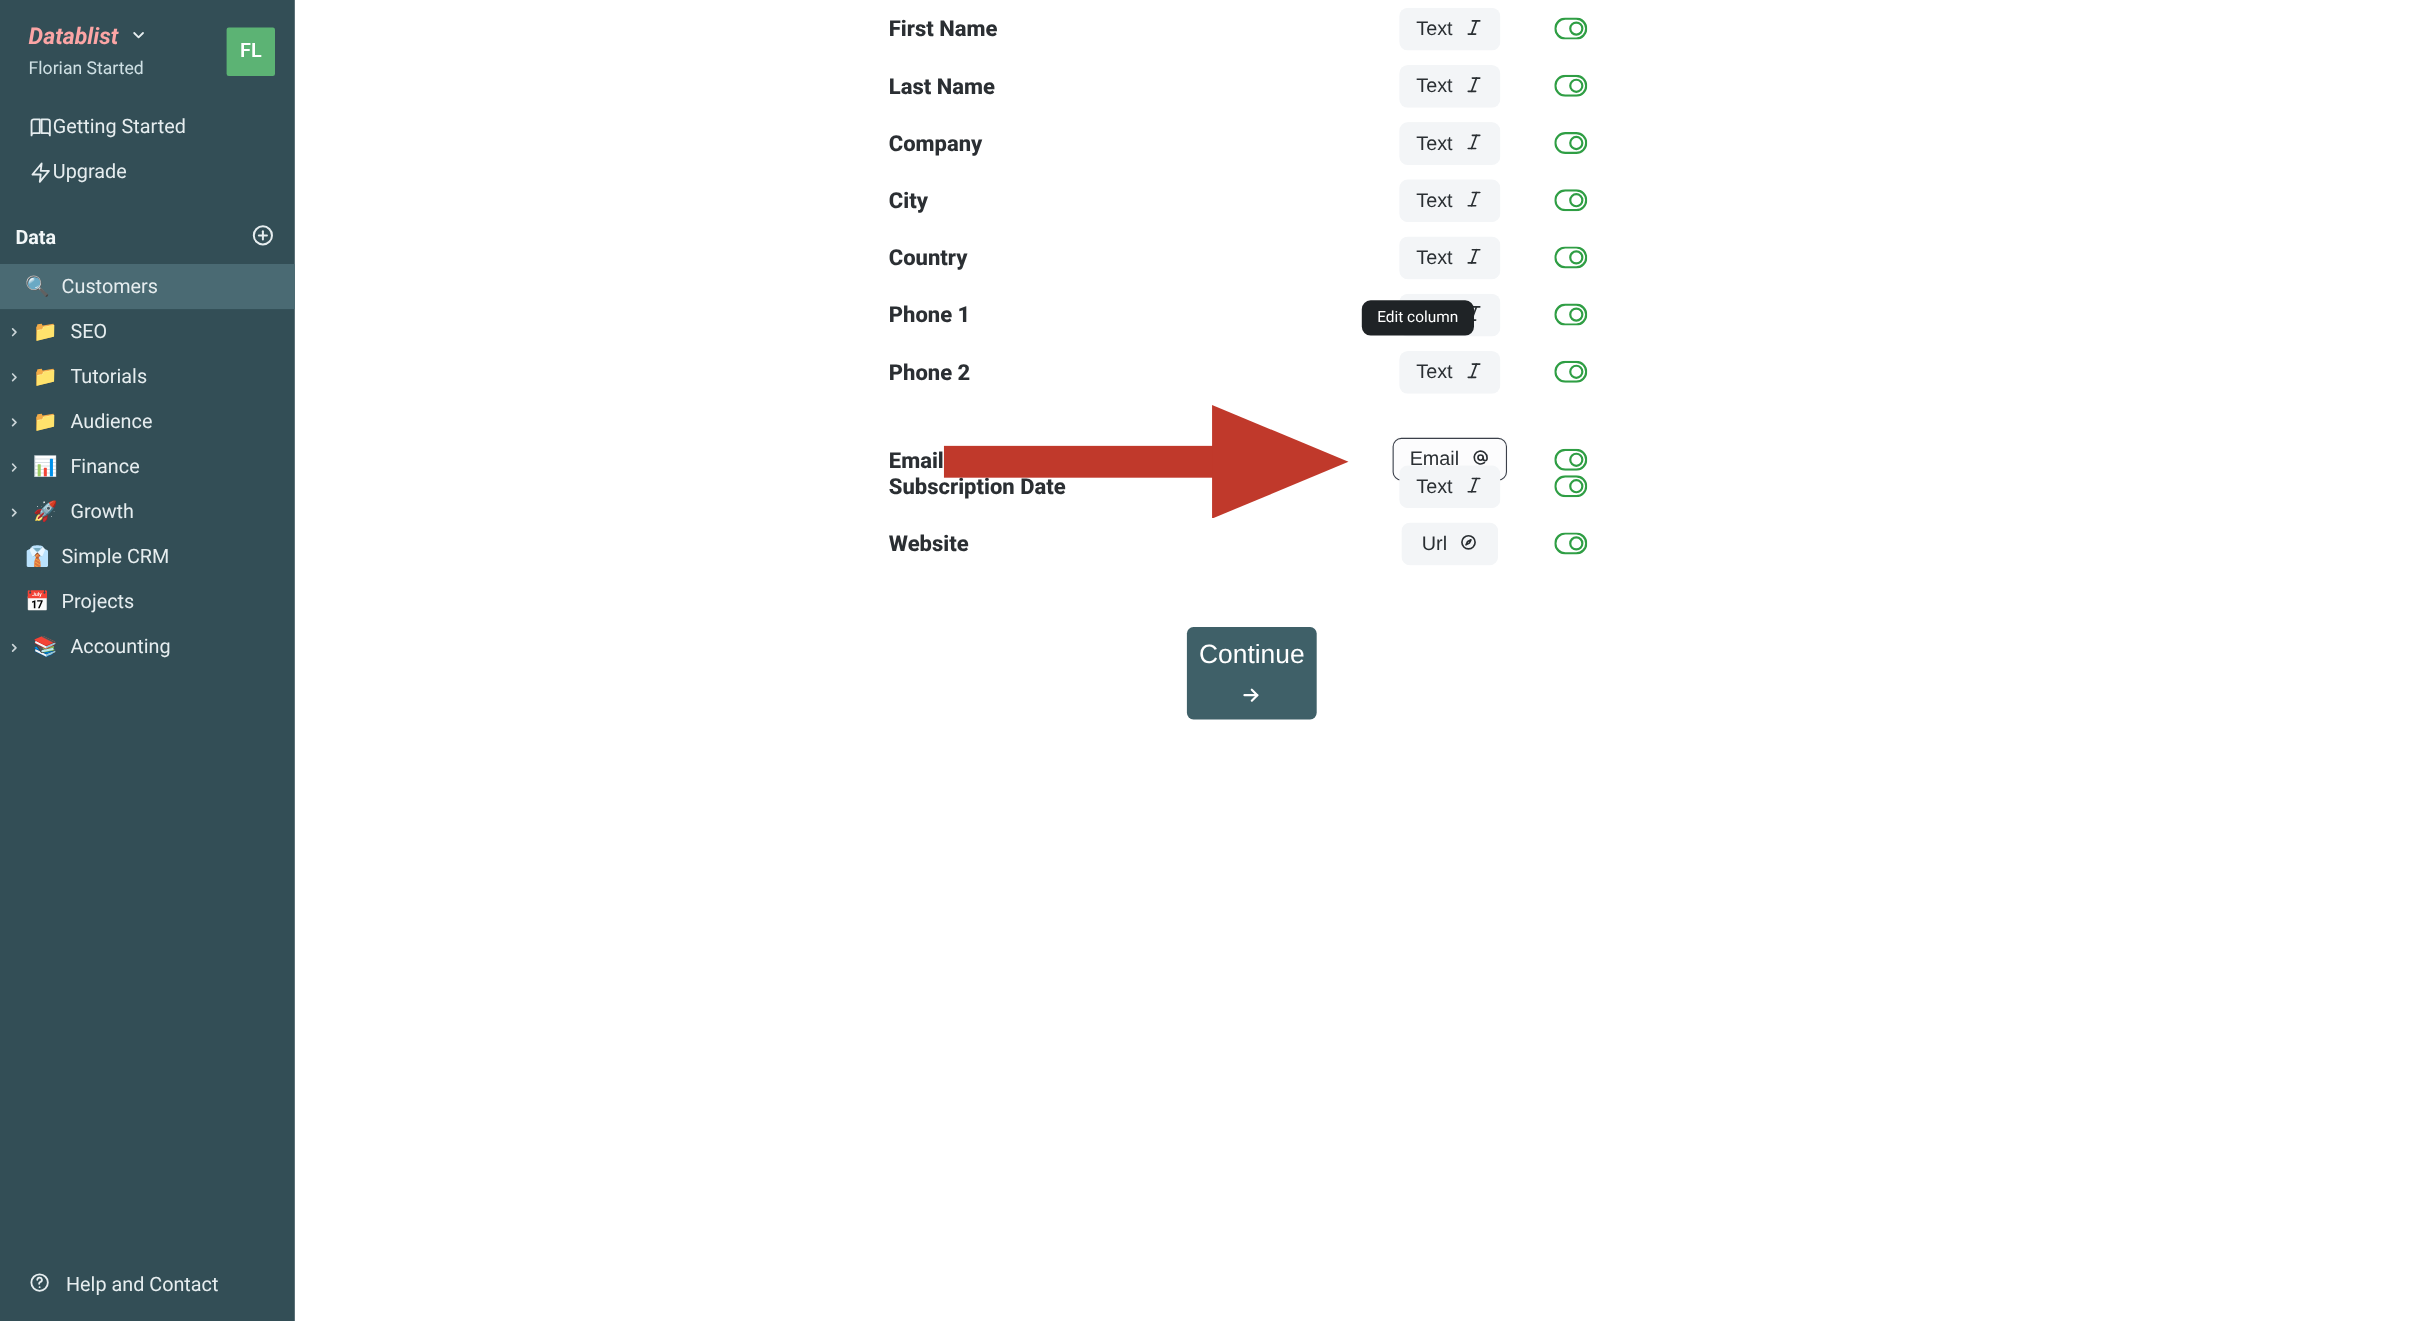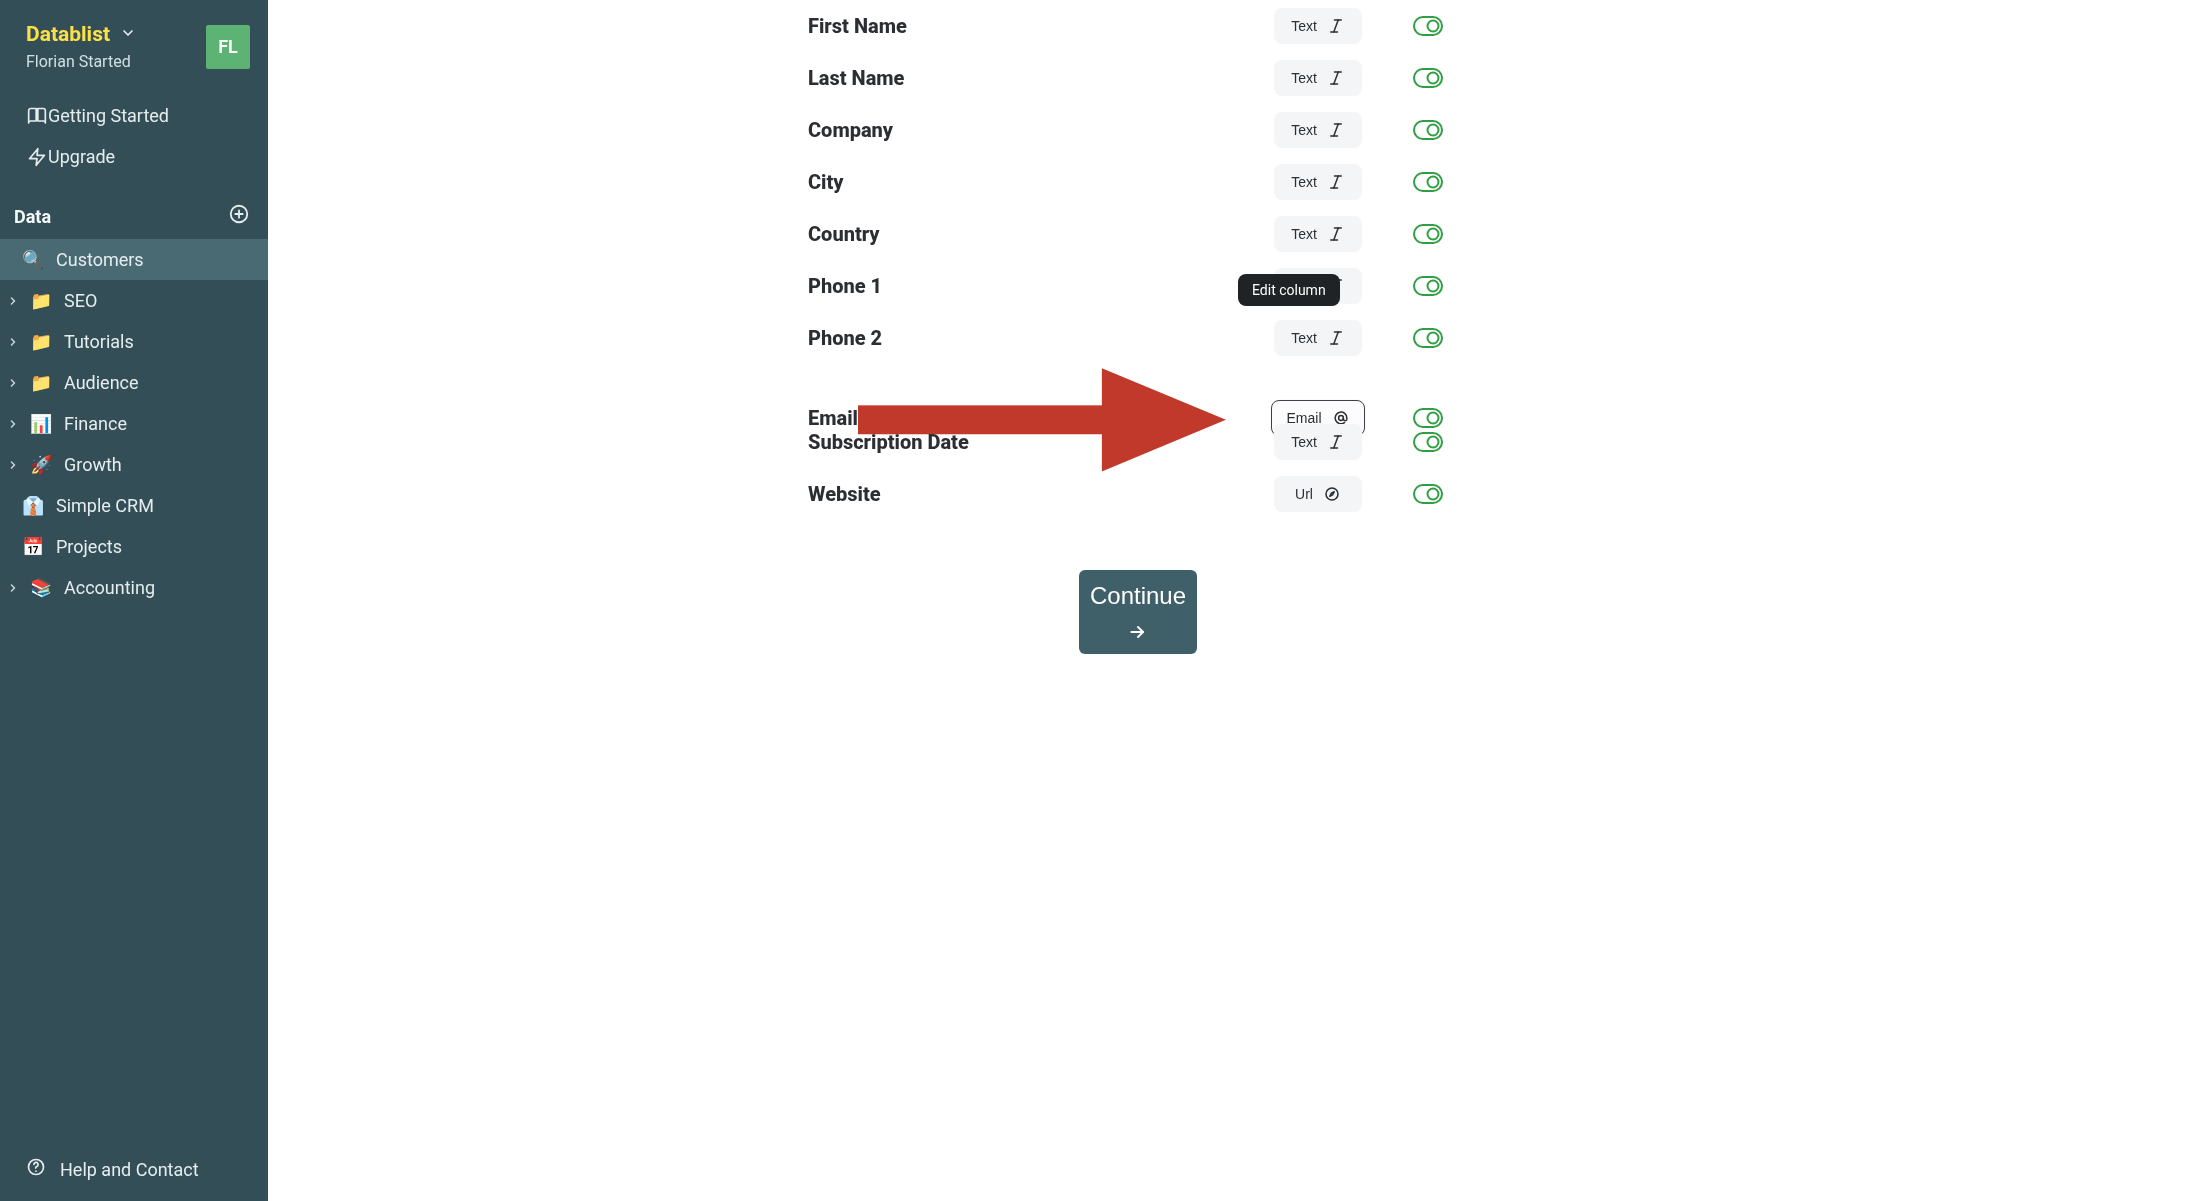--- a/index.html
+++ b/index.html
@@ -24,21 +24,21 @@
   }
   .brand-row {
     display: flex;
     align-items: center;
     justify-content: space-between;
     padding: 8px 18px 6px 26px;
   }
   .brand-texts { display: flex; flex-direction: column; gap: 4px; }
   .brand-name {
     display: flex; align-items: flex-end; gap: 10px;
-    font-weight: 700; font-size: 21px; color: #fde047;
+    font-weight: 700; font-size: 21px; color: #fca5a5; font-style: italic;
   }
   .brand-caret svg { width: 16px; height: 16px; }
   .brand-user { font-size: 16px; color: #cfe0e4; margin-top: 2px; }
   .avatar {
     width: 44px; height: 44px; border-radius: 2px;
     background: #5cb374; color: #fff;
     display: flex; align-items: center; justify-content: center;
     font-weight: 600; font-size: 18px;
   }
 
@@ -84,23 +84,23 @@
   }
   .row {
     display: grid;
     grid-template-columns: 440px 140px 80px;
     align-items: center;
     height: 52px;
   }
   .row .label { font-weight: 800; font-size: 20px; color: #2b2f33; }
 
   .type-pill {
-    display: inline-flex; align-items: center; gap: 10px;
+    display: inline-flex; align-items: flex-start; gap: 10px;
     background: #f3f5f7; color: #2a2f33; border: 1px solid transparent;
-    border-radius: 8px; padding: 8px 14px; font-size: 14px; cursor: pointer;
+    border-radius: 8px; padding: 8px 14px; font-size: 18px; cursor: pointer;
     min-width: 88px; justify-content: center;
   }
   .type-pill.selected {
     background: #fcfcfd; border-color: #3b404a; box-shadow: 0 0 0 1px rgba(0,0,0,0.02);
   }
   .type-pill .t-icon { display:inline-flex; }
   .type-pill .t-icon svg { width: 18px; height: 18px; }
 
   .type-cell { position: relative; display:flex; justify-content:center; }
 

